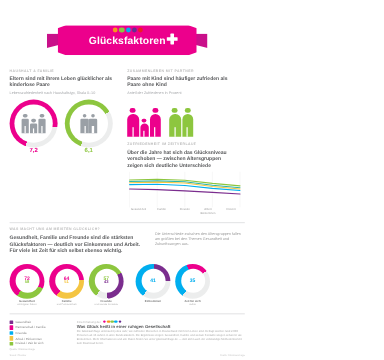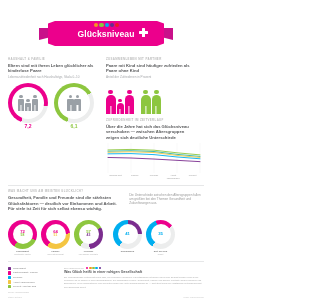--- a/index.html
+++ b/index.html
@@ -107,21 +107,21 @@
     <div class="ribbon-tail r"></div>
     <div class="ribbon-main"></div>
     <div class="dots" id="banner-dots">
         <i style="background: rgb(236, 0, 140);"></i>
         <i style="background: rgb(247, 148, 30);"></i>
         <i style="background: rgb(141, 198, 63);"></i>
         <i style="background: rgb(0, 174, 239);"></i>
         <i style="background: rgb(102, 45, 145);"></i>
         <i style="background: rgb(237, 28, 36);"></i>
       </div>
-    <div class="ribbon-title">Glücksniveau</div>
+    <div class="ribbon-title">Glücksfaktoren</div>
     <div class="ribbon-cross"></div>
   </div>
 
   <div class="cols">
 
     <div class="col">
       <div class="eyebrow">HAUSHALT &amp; FAMILIE</div>
       <h2 class="sec">Eltern sind mit ihrem Leben glücklicher als kinderlose Paare</h2>
       <p class="sub">Lebenszufriedenheit nach Haushaltstyp, Skala 0–10</p>
       <div class="donut-row" id="top-donuts">

